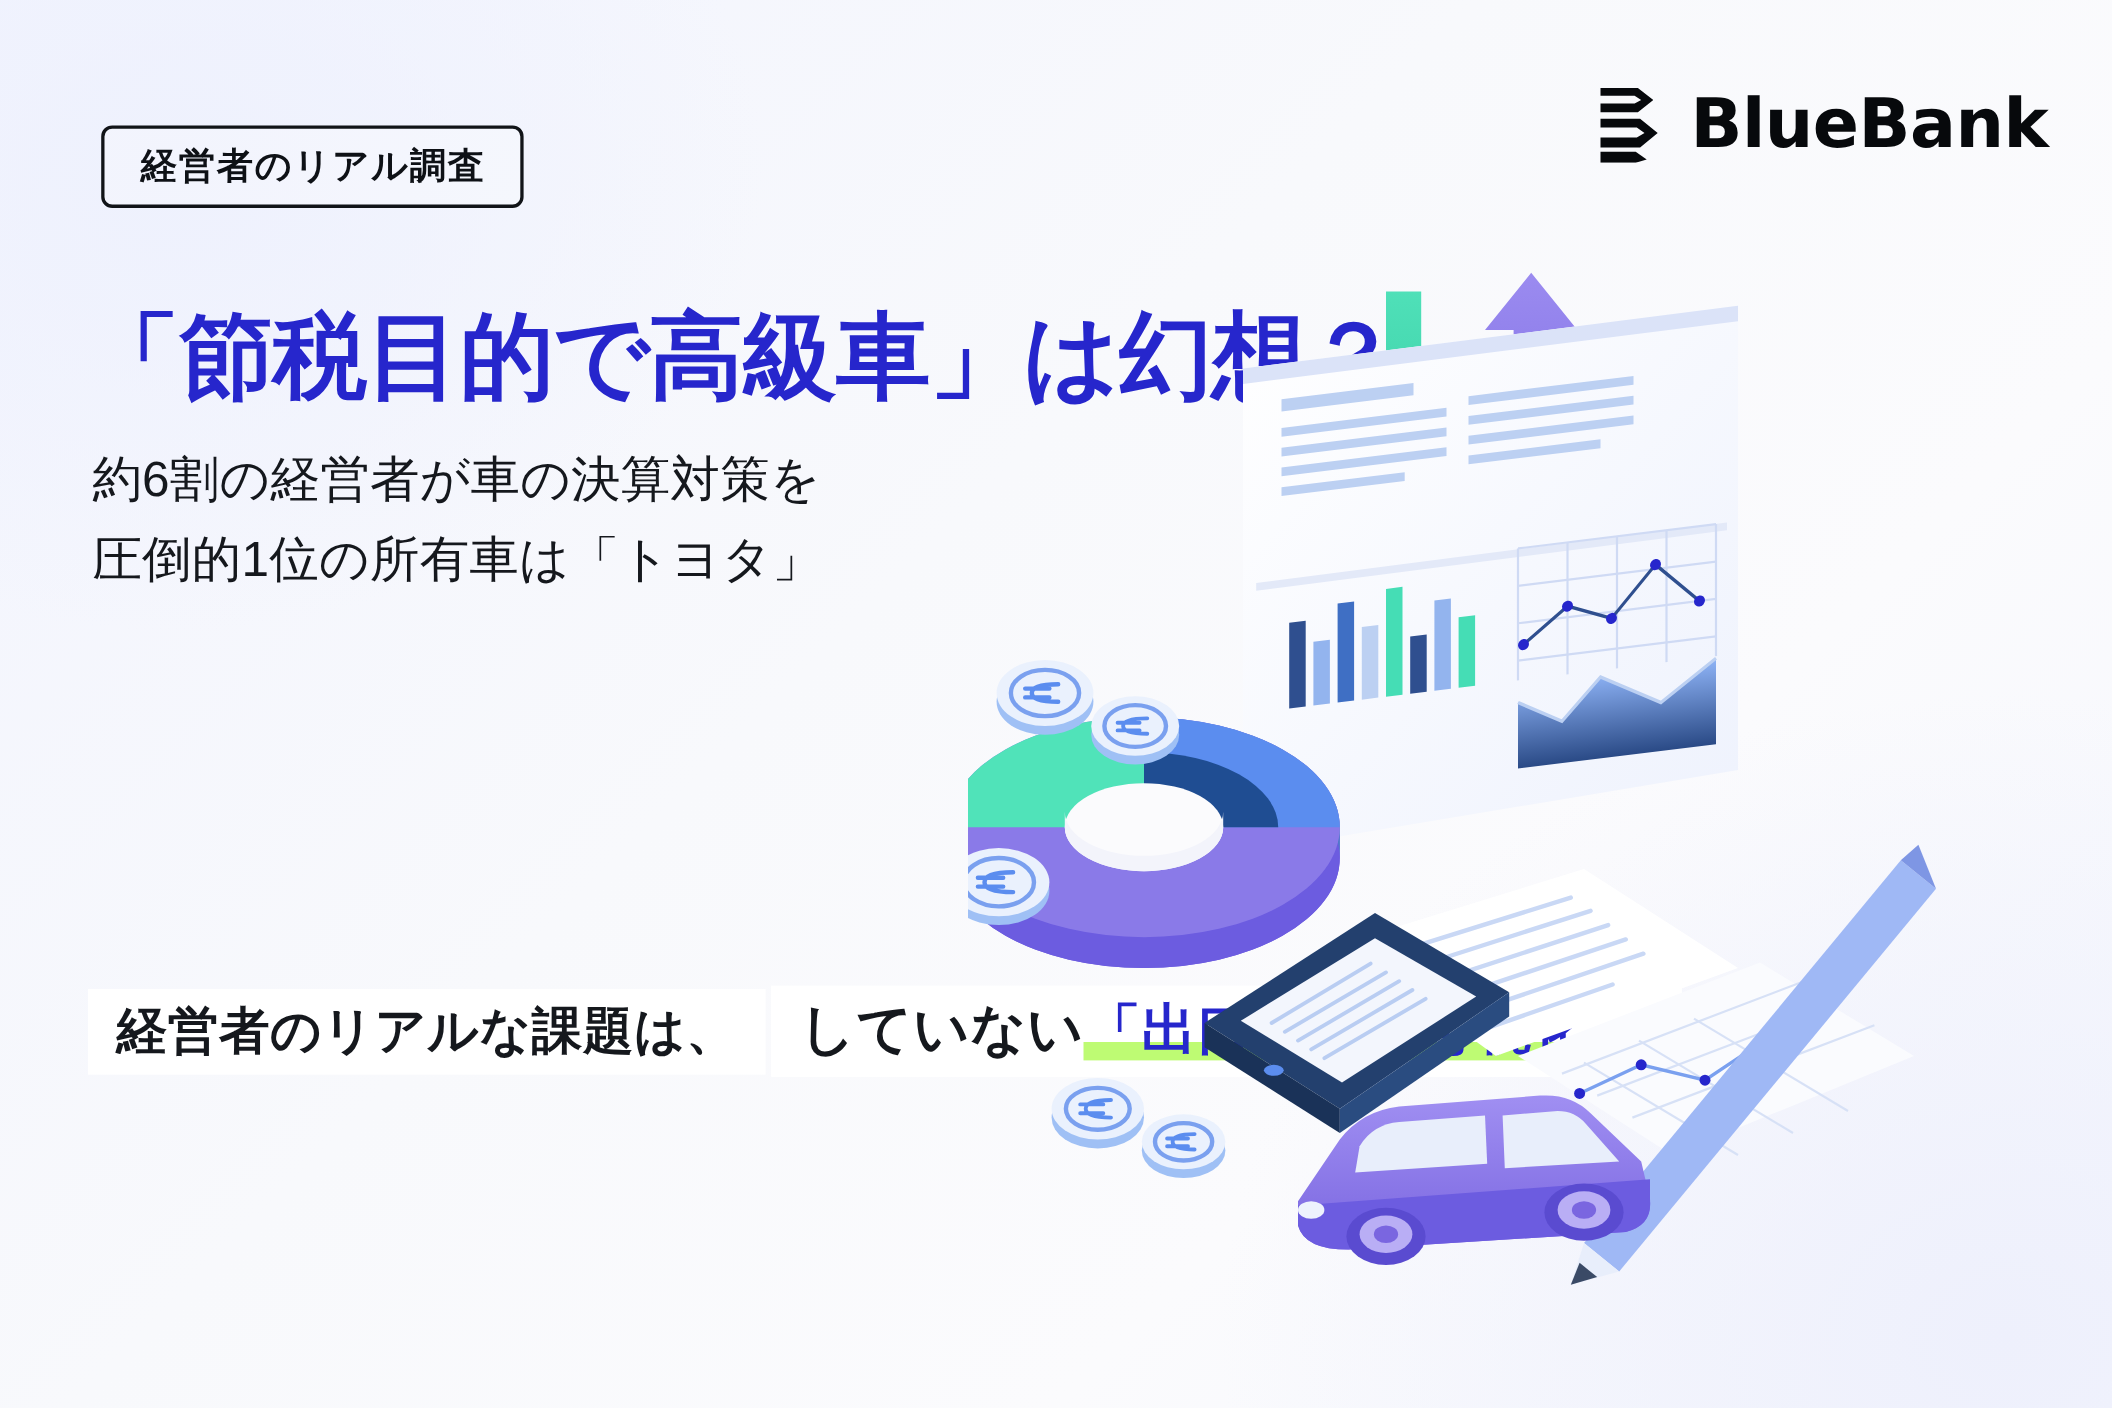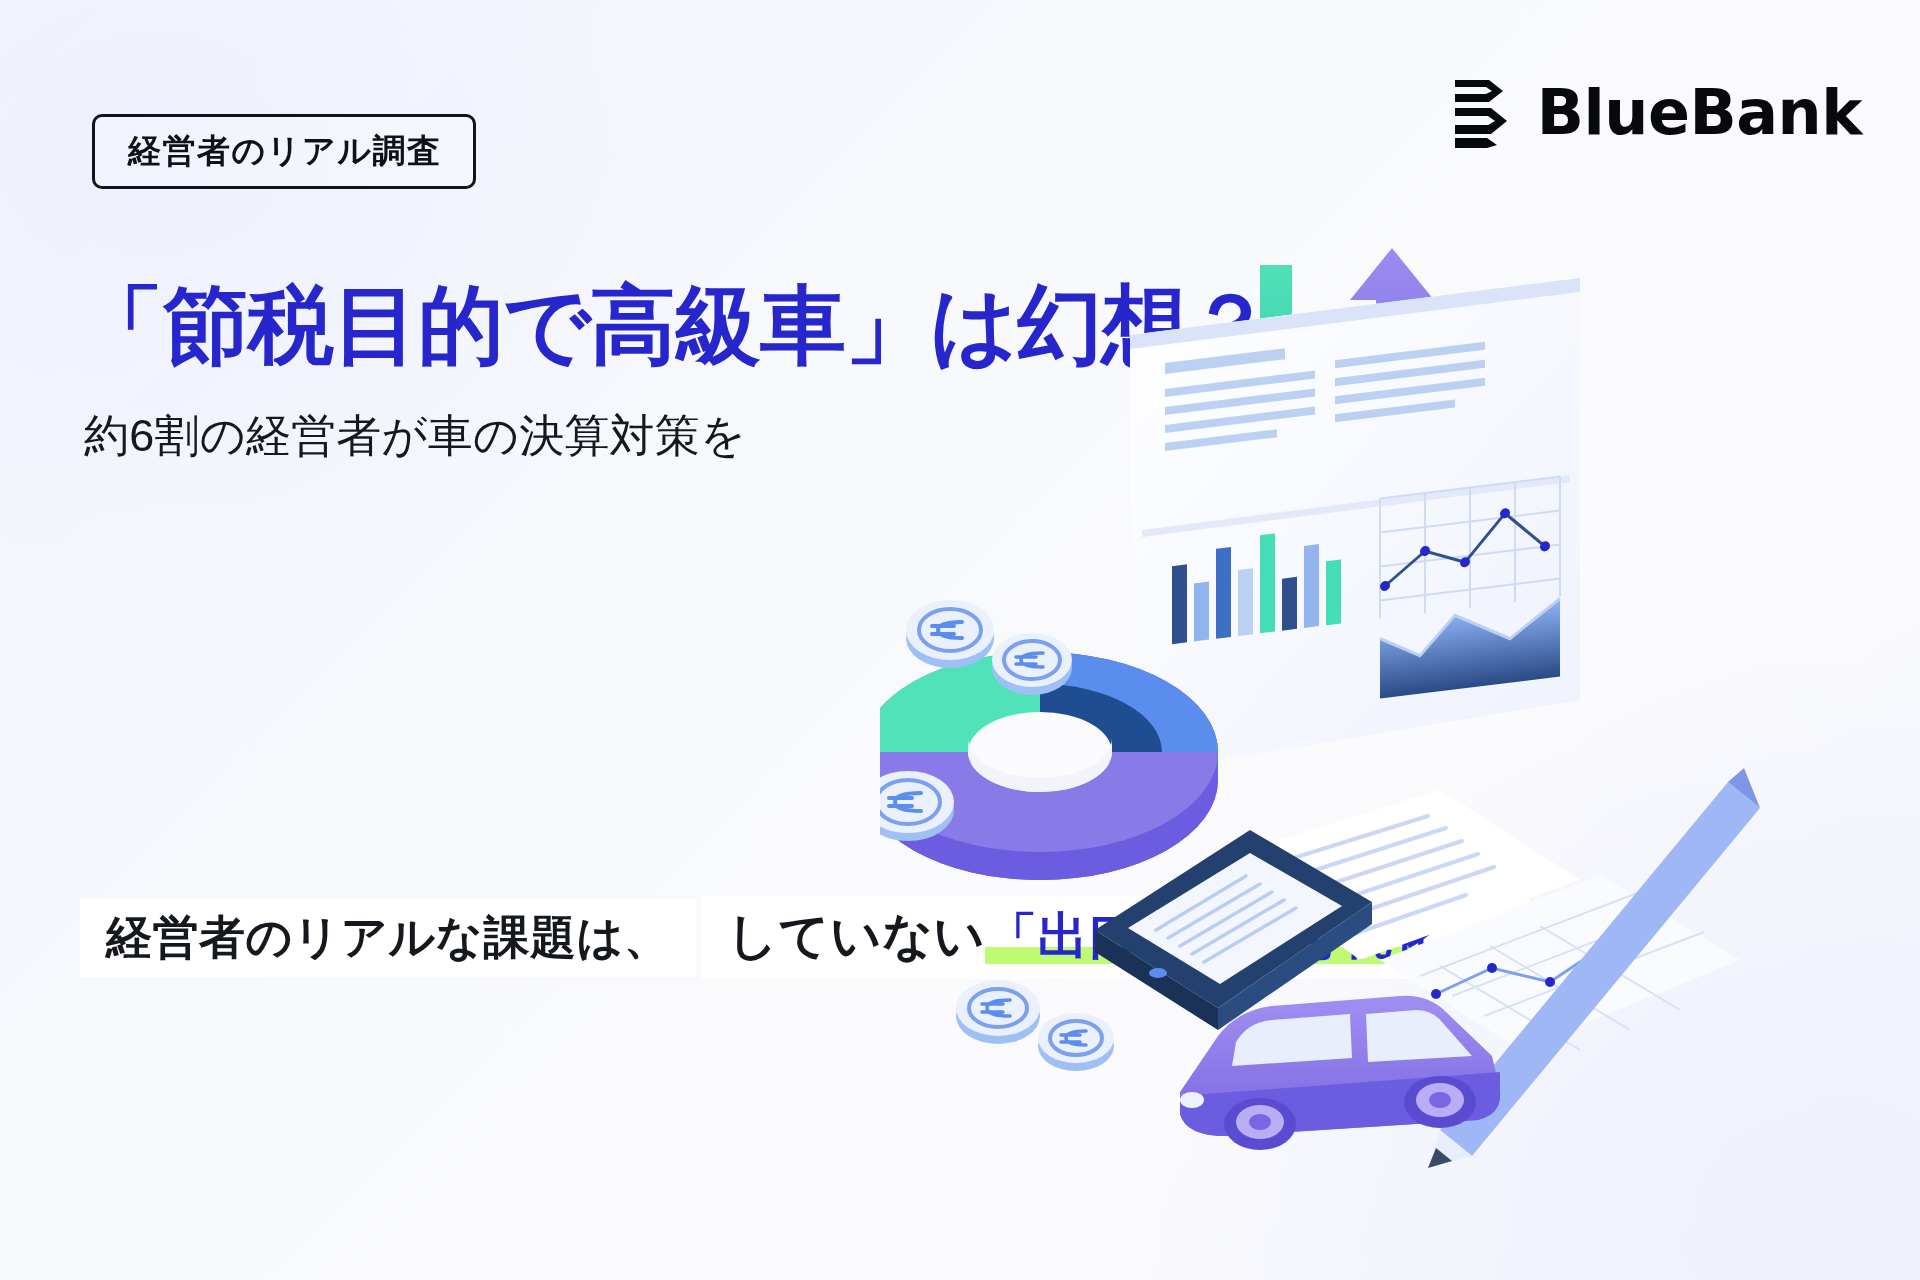--- a/index.html
+++ b/index.html
@@ -88,20 +88,21 @@
     </span>
     <span class="logo-text">BlueBank</span>
   </div>
 
   <div class="headline">
     <span>「節税目的で高級車」は幻想？</span>
   </div>
 
   <div class="subcopy">
     <div>約6割の経営者が車の決算対策を</div>
+    <div>圧倒的1位の所有車は「トヨタ」</div>
   </div>
 
   <div class="hl-wrap">
     <div class="hl">経営者のリアルな課題は、</div>
     <div class="hl hl2"><span>していない</span><span class="accent">「出口戦略の可視化</span><span class="tail">」</span></div>
   </div>
 
   <div class="illo">
     <svg viewBox="0 0 1000 950" xmlns="http://www.w3.org/2000/svg">
       <defs>

